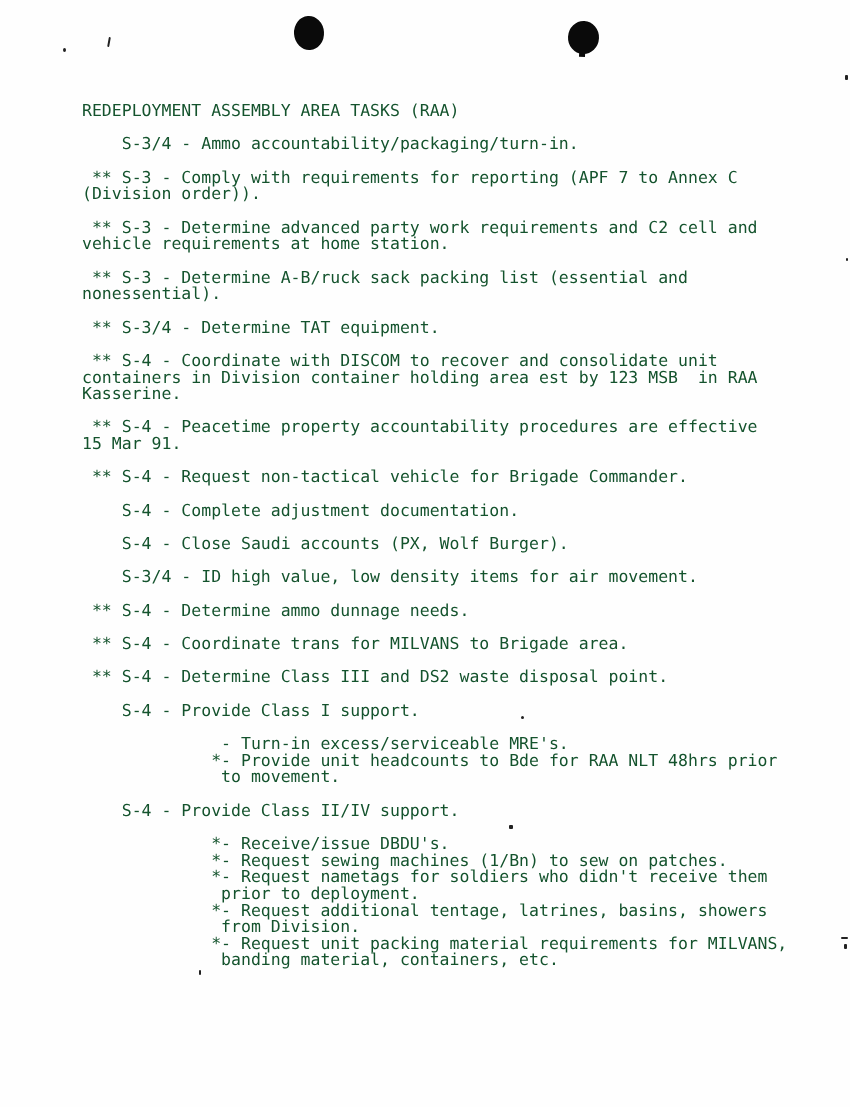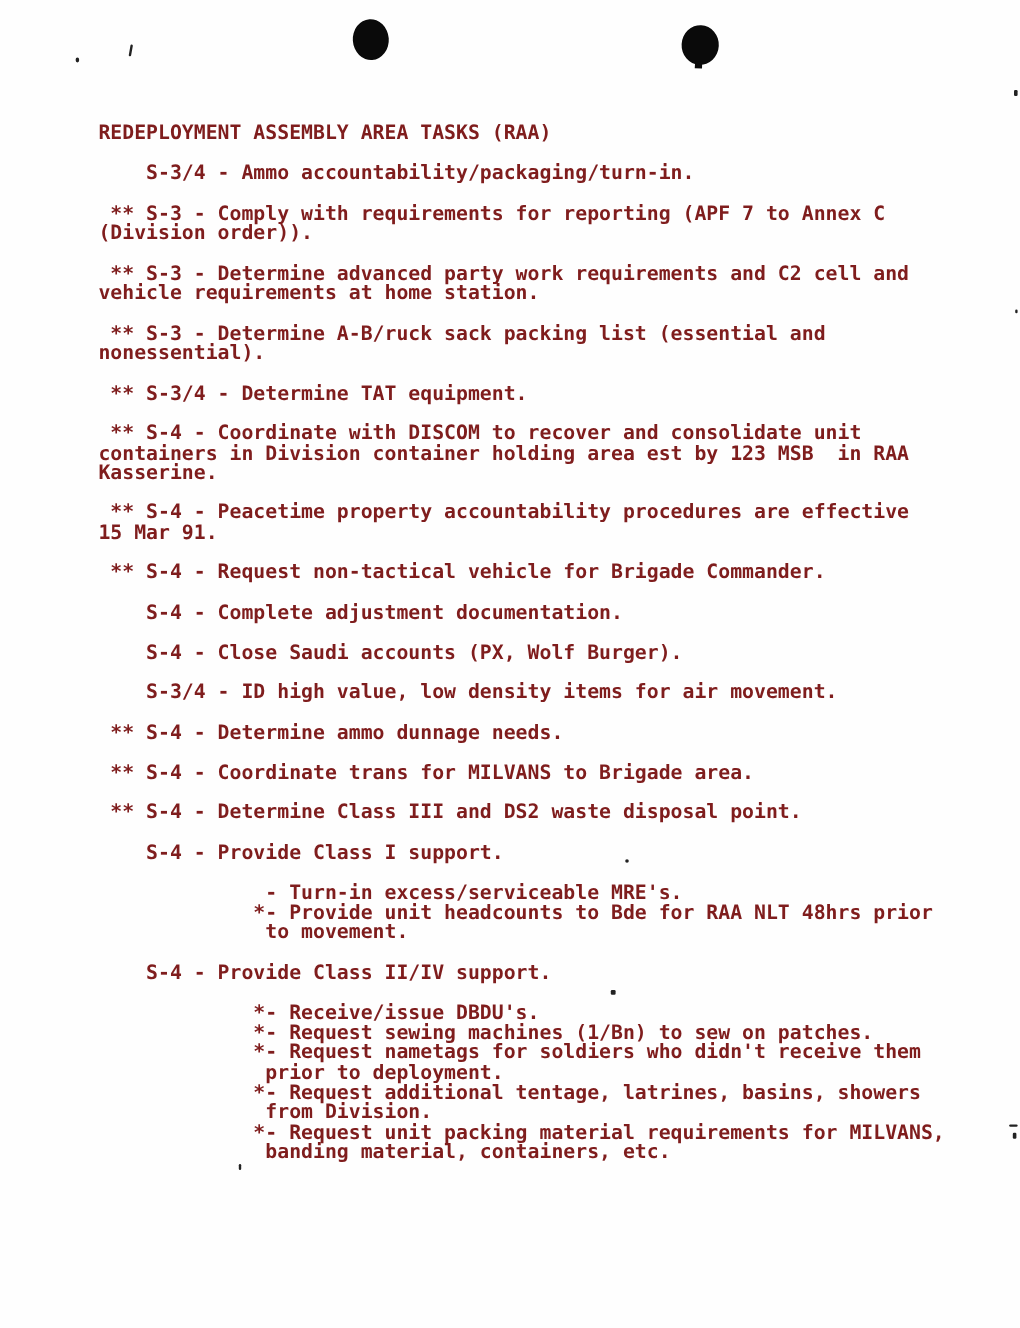--- a/index.html
+++ b/index.html
@@ -33,24 +33,24 @@
     background: #0a0a0a;
   }
   .doc-text {
     position: absolute;
     left: 82px;
     top: 103px;
     margin: 0;
     padding: 0;
     font-family: "DejaVu Sans Mono", "Liberation Mono", monospace;
     font-size: 16.5px;
-    font-weight: 700;
+    font-weight: 400;
     line-height: 16.65px;
     letter-spacing: 0;
-    color: #7f1d1d;
+    color: #14532d;
     white-space: pre;
     text-rendering: geometricPrecision;
   }
   .speck {
     position: absolute;
     background: #222222;
   }
   .speck-tick      { left: 108px; top: 37px;  width: 2px; height: 10px; transform: rotate(10deg); border-radius: 2px; }
   .speck-tl-dot    { left: 63px;  top: 48px;  width: 3px; height: 4px;  border-radius: 50%; }
   .speck-r1        { left: 845px; top: 75px;  width: 3px; height: 5px;  border-radius: 1px; }

